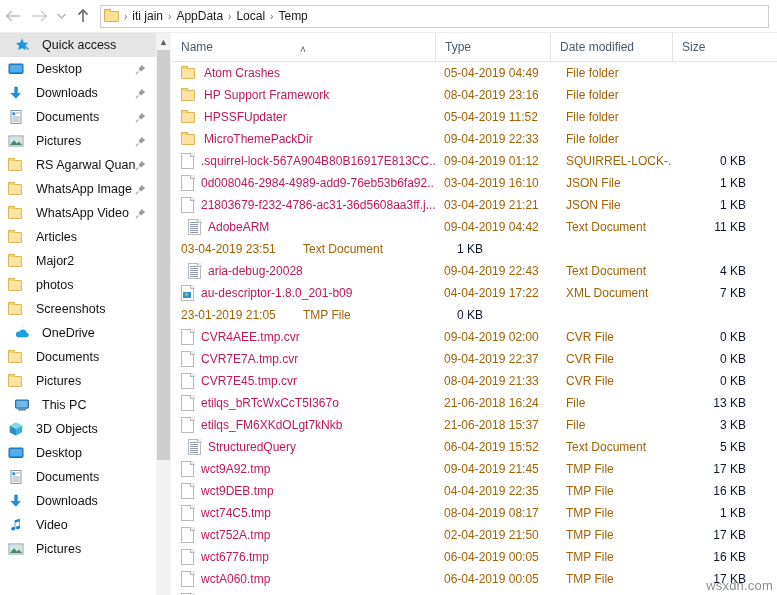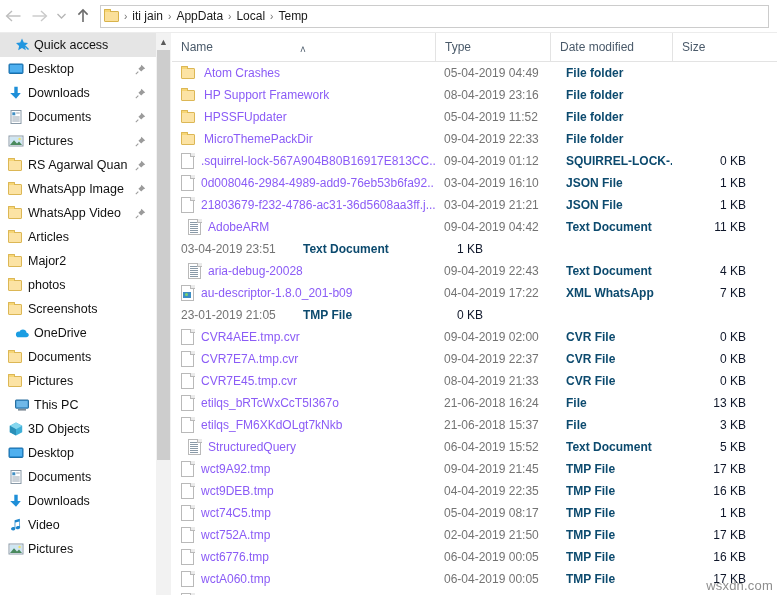--- a/index.html
+++ b/index.html
@@ -114,21 +114,21 @@
     position: relative;
   }
   .node.root { padding-left: 14px; }
   .node.child { }
   .node.selected { background: #e5e5e5; }
   .node .label {
     font-size: 12.5px;
     color: #111111;
     white-space: nowrap;
     overflow: hidden;
-    margin-left: 4px;
+    margin-left: 12px;
   }
   .node .pin {
     position: absolute;
     right: 10px;
     top: 7px;
   }
   .ic {
     width: 16px; height: 16px;
     flex: 0 0 16px;
     position: relative;
@@ -199,25 +199,25 @@
     color: #3a3a3a;
     white-space: nowrap;
     overflow: hidden;
     box-sizing: border-box;
   }
   .cell.name {
     width: 263px;
     display: flex;
     align-items: center;
     padding-left: 9px;
-    color: #8b5cf6;
+    color: #be185d;
   }
   .cell.name .txt { margin-left: 7px; }
-  .cell.date { width: 122px; padding-left: 9px; color: #737373; }
-  .cell.type { width: 115px; padding-left: 9px; color: #0c4a6e; font-weight: bold; }
+  .cell.date { width: 122px; padding-left: 9px; color: #a16207; }
+  .cell.type { width: 115px; padding-left: 9px; color: #a16207; }
   .cell.size { width: 92px; padding-right: 18px; text-align: right; color: #0f172a; }
 
   
   .file-ic { width: 13px; height: 16px; position: relative; flex: 0 0 13px; }
   .file-ic .pg {
     position: absolute; inset: 0;
     background: #ffffff;
     border: 1px solid #b9b9b9;
     box-sizing: border-box;
   }
@@ -700,21 +700,21 @@
           <div class="cell name">
             <div class="file-ic xml">
               <div class="pg"></div>
               <div class="mark"></div>
               <div class="mark2"></div>
               <div class="fold"></div>
             </div>
             <span class="txt">au-descriptor-1.8.0_201-b09</span>
           </div>
           <div class="cell date">04-04-2019 17:22</div>
-          <div class="cell type">XML WhatsApp</div>
+          <div class="cell type">XML Document</div>
           <div class="cell size">7 KB</div>
         </div>
         <div class="row">
           <div class="cell date">23-01-2019 21:05</div>
           <div class="cell type">TMP File</div>
           <div class="cell size">0 KB</div>
         </div>
         <div class="row">
           <div class="cell name">
             <div class="file-ic">
@@ -818,21 +818,21 @@
           <div class="cell size">16 KB</div>
         </div>
         <div class="row">
           <div class="cell name">
             <div class="file-ic">
               <div class="pg"></div>
               <div class="fold"></div>
             </div>
             <span class="txt">wct74C5.tmp</span>
           </div>
-          <div class="cell date">05-04-2019 08:17</div>
+          <div class="cell date">08-04-2019 08:17</div>
           <div class="cell type">TMP File</div>
           <div class="cell size">1 KB</div>
         </div>
         <div class="row">
           <div class="cell name">
             <div class="file-ic">
               <div class="pg"></div>
               <div class="fold"></div>
             </div>
             <span class="txt">wct752A.tmp</span>

